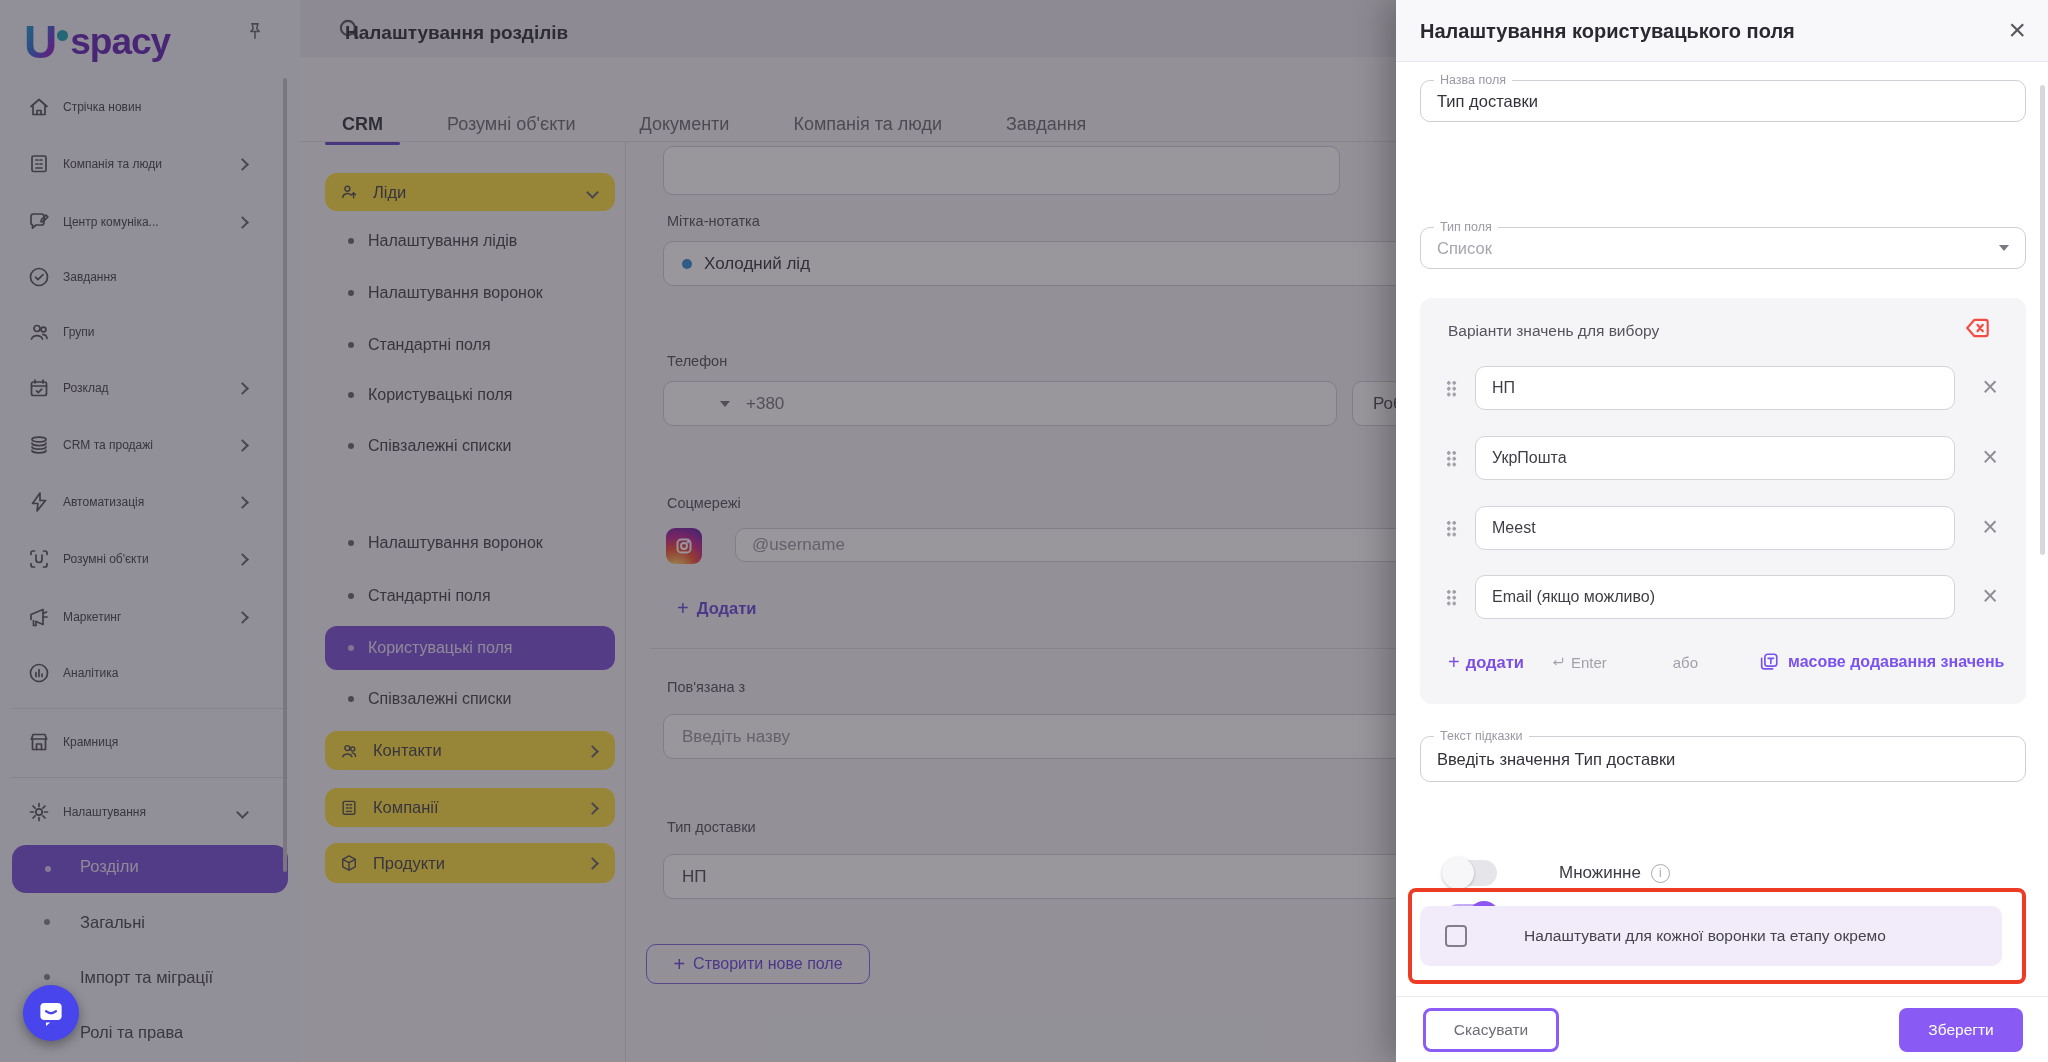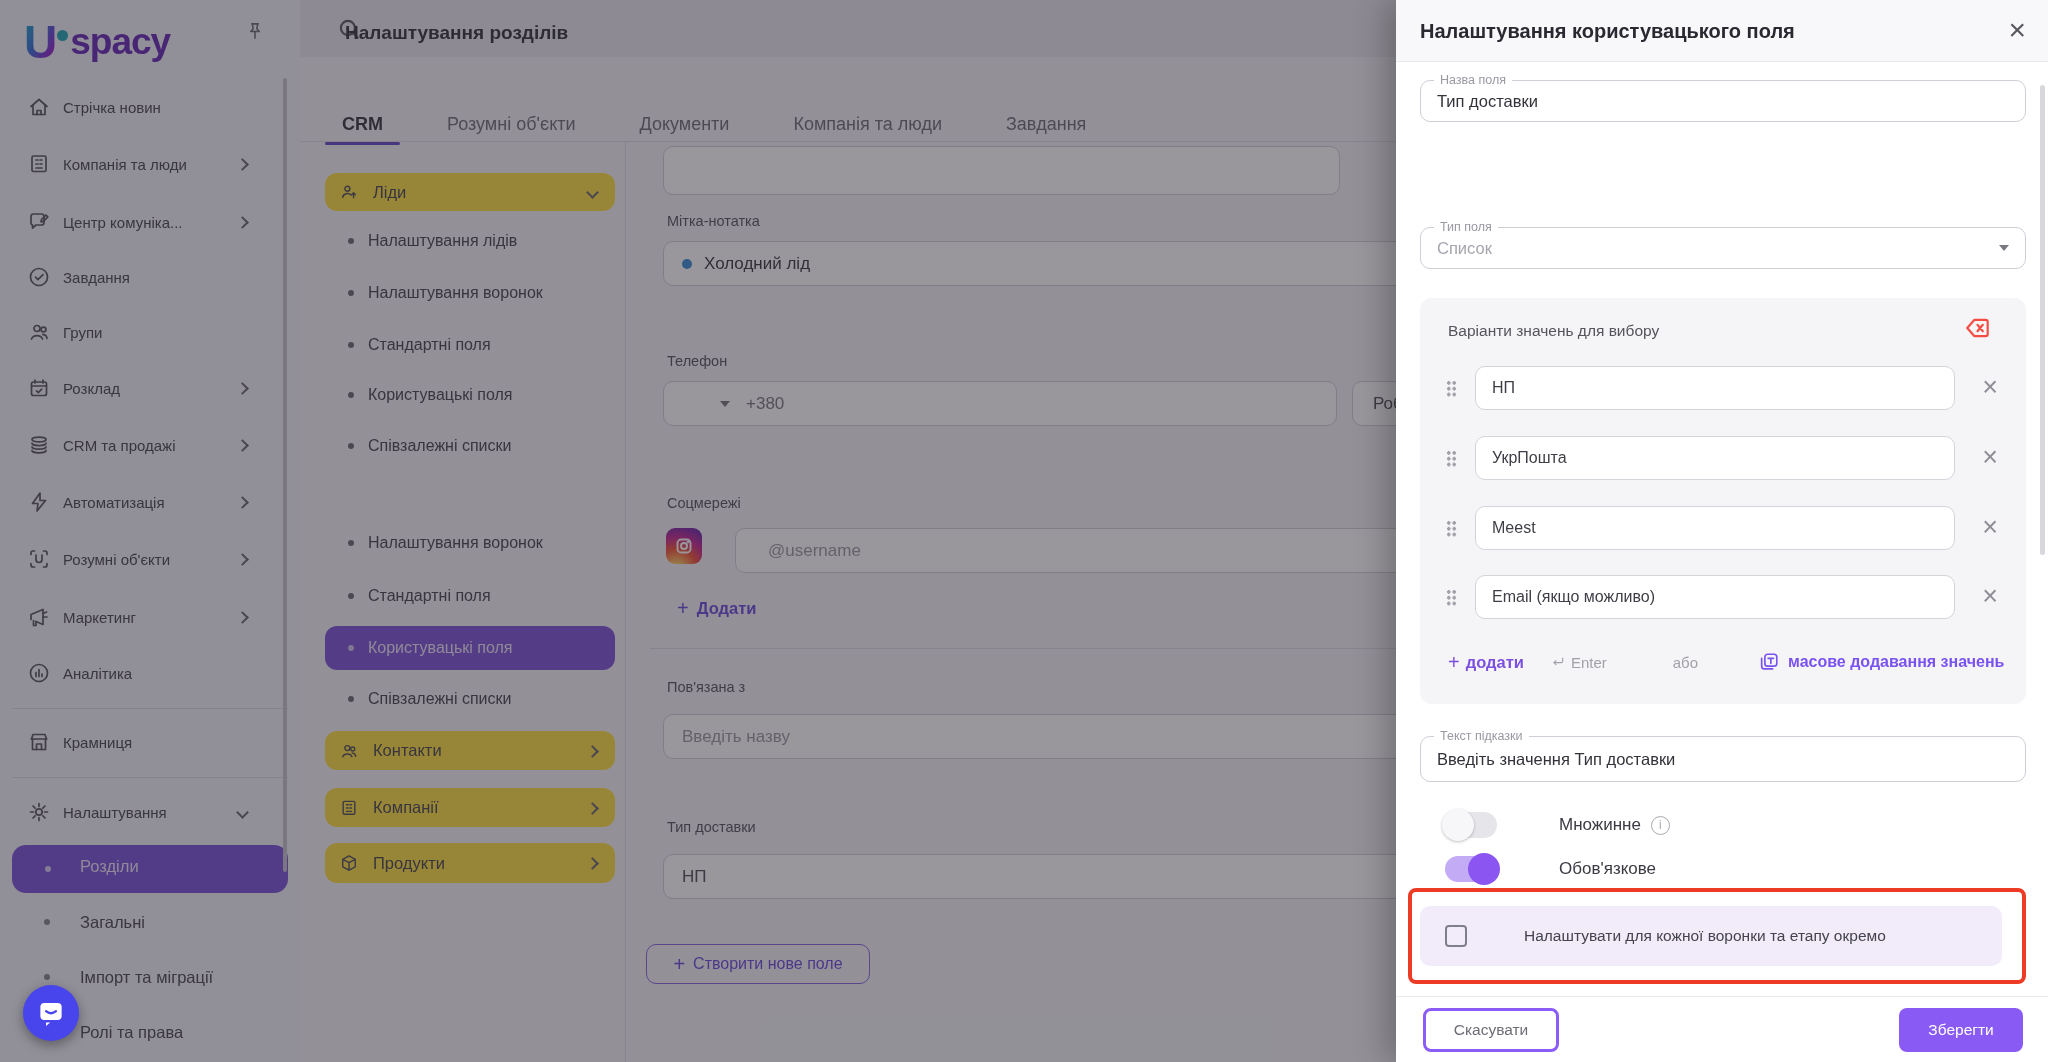--- a/index.html
+++ b/index.html
@@ -16,21 +16,21 @@
 
   
   #sidebar { position:absolute; left:0; top:0; width:300px; height:1062px; background:#f1f0f5; z-index:2; }
   #logo { position:absolute; left:24px; top:16px; height:52px; display:flex; align-items:center; }
   #logo .u { font-size:46px; font-weight:bold; background:linear-gradient(120deg,#19b8c4 0%,#3e6fd8 45%,#8a2ed0 75%,#c8289e 100%); -webkit-background-clip:text; background-clip:text; color:transparent; letter-spacing:-2px; }
   #logo .dot { width:11px; height:11px; border-radius:50%; background:#27a8b8; margin:-14px 2px 0 2px; }
   #logo .rest { font-size:37px; font-weight:bold; color:#6b2fb8; letter-spacing:-1px; }
   #pin { position:absolute; left:244px; top:20px; color:#6f6d78; }
   .srow { position:absolute; left:0; width:300px; height:44px; display:flex; align-items:center; color:#4e4c55; }
   .srow .ic { position:absolute; left:27px; width:24px; height:24px; color:#5b5962; }
-  .srow .lb { position:absolute; left:63px; font-size:15px; white-space:nowrap; }
+  .srow .lb { position:absolute; left:63px; font-size:12px; white-space:nowrap; }
   .srow .cv { position:absolute; left:238px; }
   .sdiv { position:absolute; left:12px; width:276px; height:1px; background:#dbdae0; }
   .schild { position:absolute; left:0; width:300px; height:44px; display:flex; align-items:center; color:#504e57; font-size:16.5px; }
   .schild .bullet { position:absolute; left:44px; width:6px; height:6px; border-radius:50%; background:#8a8890; }
   .schild .lb { position:absolute; left:80px; white-space:nowrap; }
   #active-pill { position:absolute; left:12px; top:845px; width:276px; height:48px; background:#7e57d8; border-radius:14px; }
   #active-pill .bullet { position:absolute; left:33px; top:21px; width:6px; height:6px; border-radius:50%; background:#d9cdf2; }
   #active-pill .lb { position:absolute; left:68px; top:12px; font-size:16.5px; color:#ece5f9; }
   #side-scroll { position:absolute; left:283px; top:78px; width:4px; height:794px; background:#c7c5cd; border-radius:2px; }
 
@@ -105,21 +105,21 @@
   #add-link { display:flex; align-items:center; gap:6px; color:#7c4fe0; font-size:16.5px; font-weight:600; cursor:pointer; }
   #add-link .plus { font-size:20px; font-weight:400; }
   #enter-hint { display:flex; align-items:center; gap:5px; color:#a2a1a9; font-size:15px; margin-left:26px; }
   #or-word { color:#a2a1a9; font-size:15px; margin-left:66px; }
   #bulk-link { display:flex; align-items:center; gap:8px; color:#7a52f0; font-size:16px; font-weight:600; margin-left:60px; cursor:pointer; }
 
   .toggle { width:52px; height:26px; border-radius:13px; position:relative; flex:0 0 auto; }
   .toggle .knob { position:absolute; top:-3px; width:32px; height:32px; border-radius:50%; }
   .toggle.off { background:#e6e5e9; } .toggle.off .knob { left:-3px; background:#f7f7f9; box-shadow:0 1px 3px rgba(0,0,0,0.25); }
   .toggle.on { background:#c4abf6; } .toggle.on .knob { right:-3px; background:#8b55f2; }
-  .trow { position:absolute; left:49px; display:flex; align-items:center; }
+  .trow { position:absolute; left:49px; display:flex; align-items:center;margin-top:48px; }
   .trow .tlb { margin-left:62px; font-size:17px; color:#3c3b43; }
   #info-ic { margin-left:10px; width:19px; height:19px; border:1.5px solid #a9a9b1; border-radius:50%; color:#a9a9b1; font-size:12px; display:flex; align-items:center; justify-content:center; font-style:normal; }
 
   #funnel-row { position:absolute; left:24px; top:906px; width:582px; height:60px; background:#f2ecfa; border-radius:10px; display:flex; align-items:center;gap:41px; }
   #funnel-check { width:22px; height:22px; border:2px solid #80808a; border-radius:4px; margin:0 16px 0 25px; background:transparent; flex:0 0 auto; }
   #funnel-lb { font-size:15.5px; color:#44434b; }
   #red-box { position:absolute; left:12px; top:888px; width:618px; height:96px; border:4px solid #ee3b25; border-radius:8px; pointer-events:none; z-index:5; }
 
   #panel-footer { position:absolute; left:0; right:0; top:996px; height:66px; background:#fff; border-top:1px solid #e9e8ee; }
   #cancel-btn { position:absolute; left:27px; top:11px; width:136px; height:44px; background:#fff; border:3px solid #8b5cf6; border-radius:8px; font-size:15.5px; color:#6e6d76; font-family:inherit; cursor:pointer; }
@@ -435,21 +435,21 @@
     </div>
 
     <span class="flabel" style="left:367px;top:495px">Соцмережі</span>
     <div id="insta">
       <svg class="st" width="24" height="24" viewBox="0 0 24 24" style="stroke-width:1.9">
           <rect x="5.5" y="5.5" width="13" height="13" rx="3.6"></rect>
           <circle cx="12" cy="12" r="3"></circle>
           <circle cx="15.9" cy="8.1" r="0.5" fill="#fff"></circle>
         </svg>
     </div>
-    <div class="fbox" style="left:435px;top:528px;width:970px;height:45px;padding-left:32px">
+    <div class="fbox" style="left:435px;top:528px;width:970px;height:34px;padding-left:16px">
       <input readonly="" placeholder="@username" style="">
     </div>
     <div class="plink" style="left:377px;top:597px">
       <span class="plus">+</span>
       <span>Додати</span>
     </div>
 
     <div id="form-divider"></div>
 
     <span class="flabel" style="left:367px;top:679px">Пов'язана з</span>

